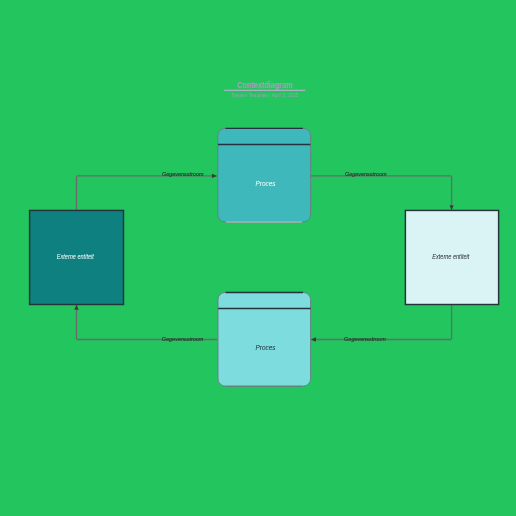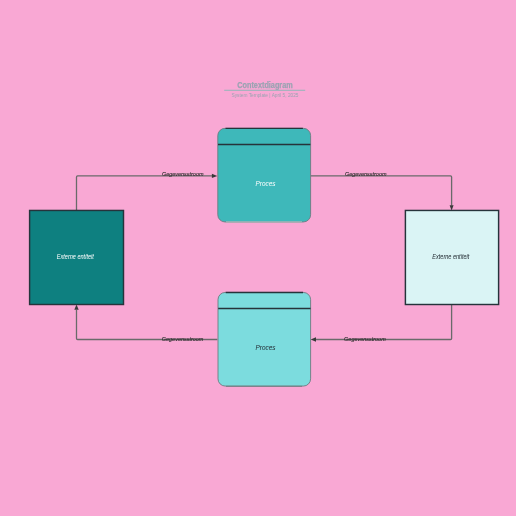--- a/index.html
+++ b/index.html
@@ -1,19 +1,19 @@
 <!DOCTYPE html>
 <html><head>
 <meta charset="utf-8">
 <title>Contextdiagram</title>
 <style>
   html,body{margin:0;padding:0;}
   body{width:516px;height:516px;background:#ffffff;
        font-family:"Liberation Sans",sans-serif;overflow:hidden;}
-  #canvas{position:relative;width:516px;height:516px;background:#f9a8d4;will-change:transform;}
+  #canvas{position:relative;width:516px;height:516px;background:#22c55e;will-change:transform;}
   #diagram{position:absolute;left:0;top:0;}
   .node-label{font-style:italic;}
   .edge-label{font-style:italic;}
 </style>
 </head>
 <body>
 
 <div id="canvas">
 
   <svg id="diagram" width="516" height="516" viewBox="0 0 516 516">

